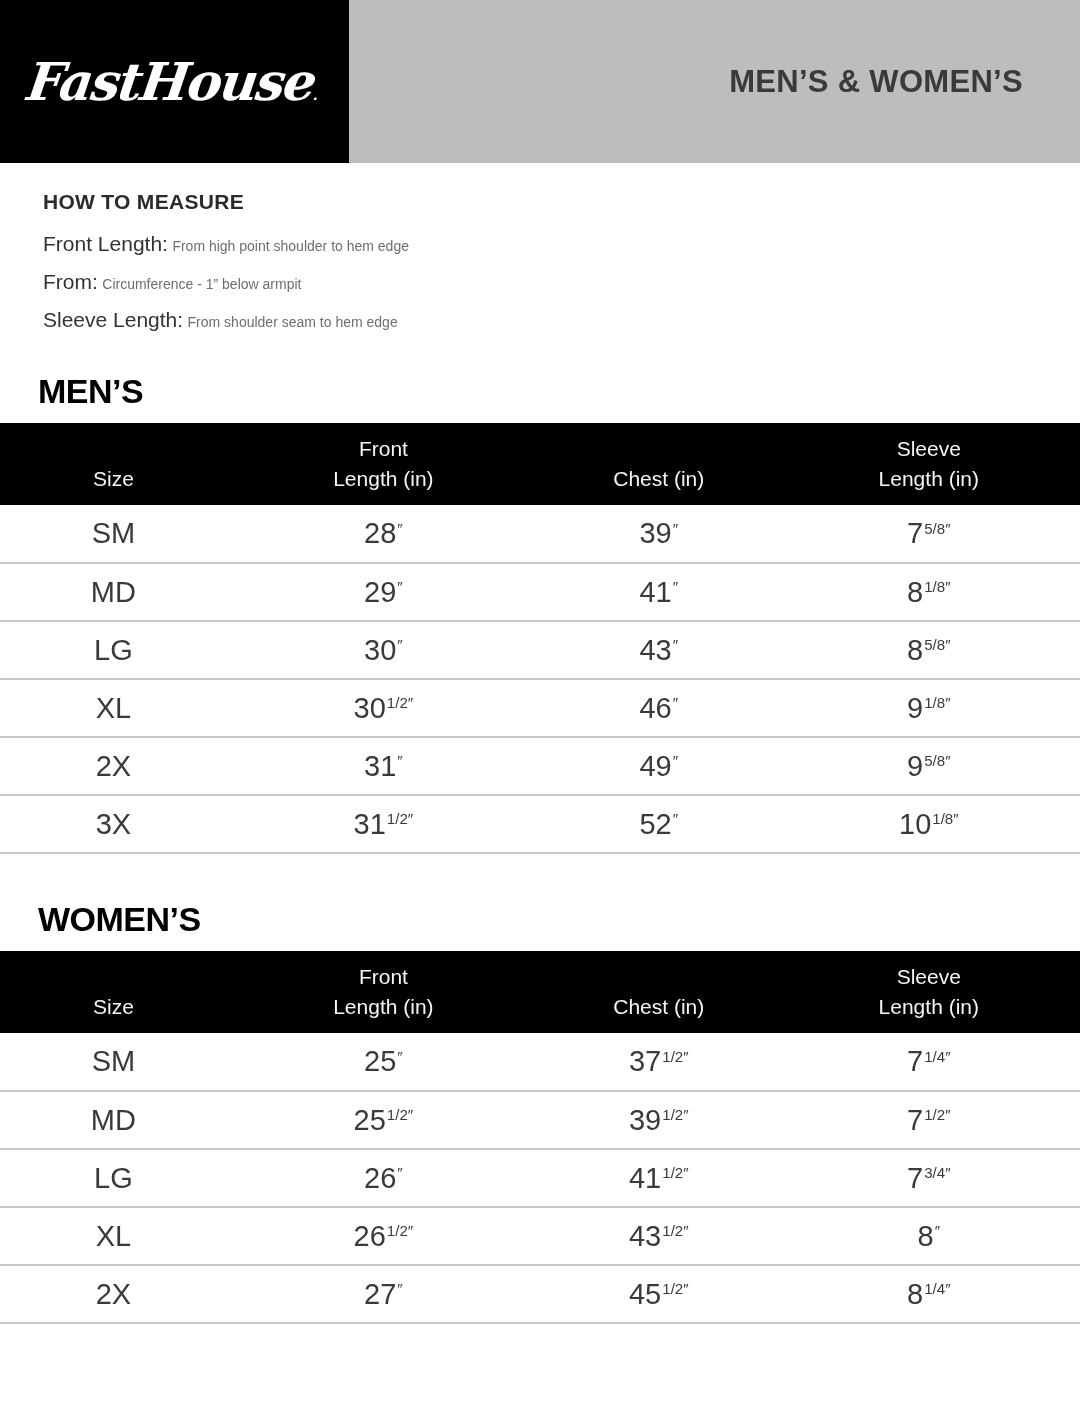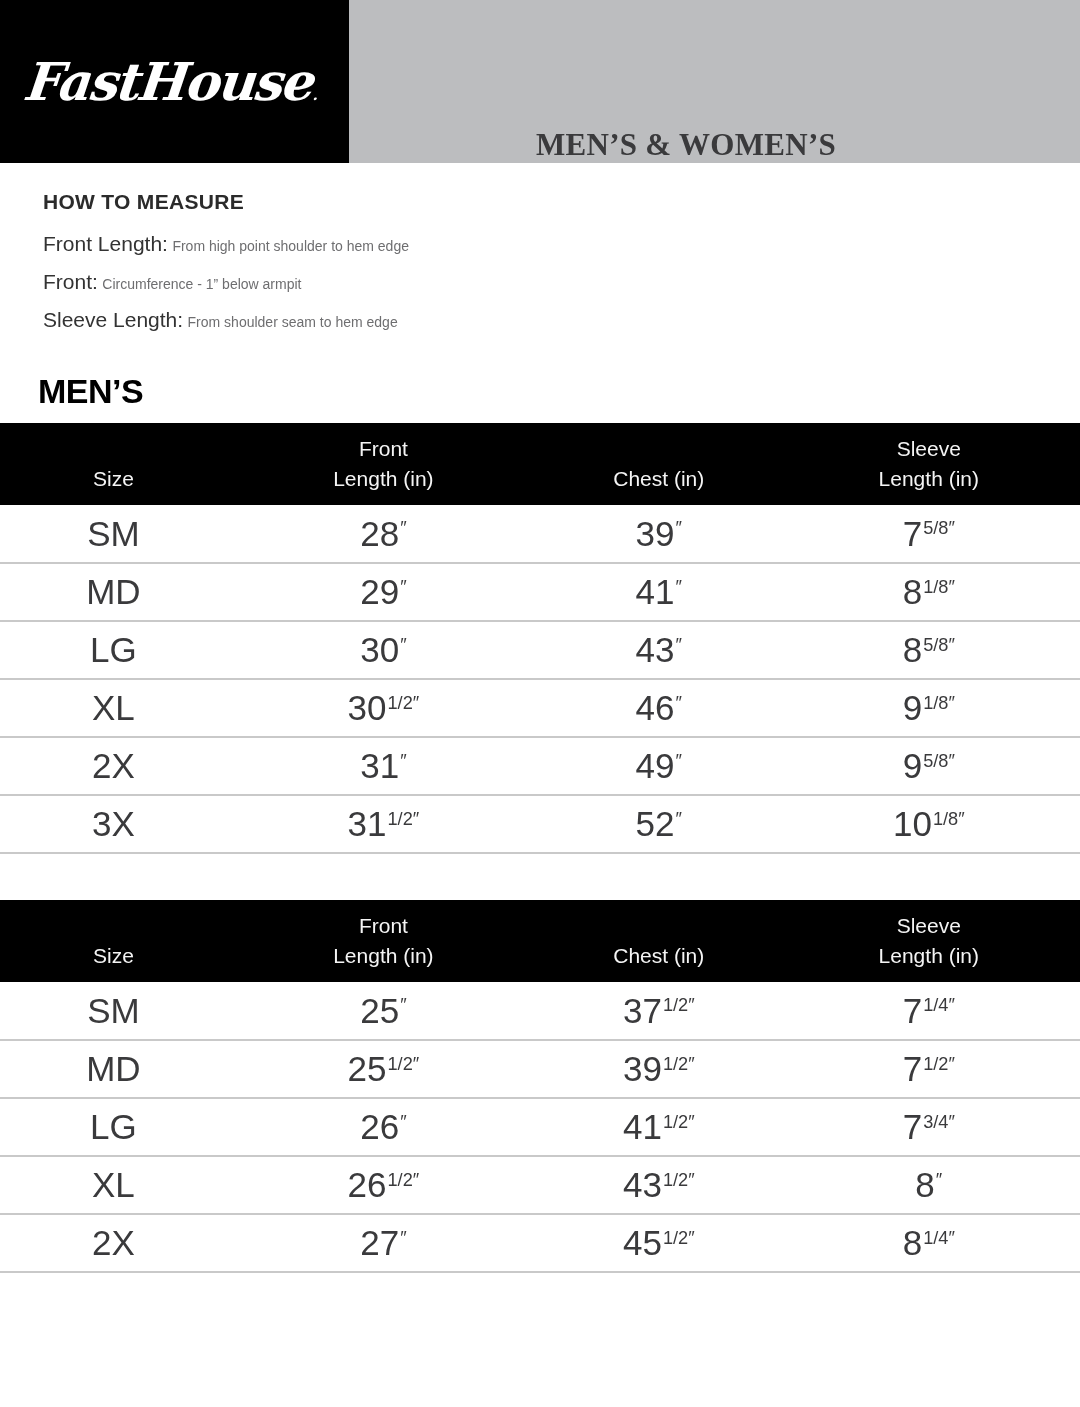--- a/index.html
+++ b/index.html
@@ -25,23 +25,22 @@
     color:var(--brand-text,#fff);
     font-family:"DejaVu Serif",serif;
     font-style:italic;font-weight:bold;
     font-size:52px;letter-spacing:-2px;
     transform:skewX(-8deg);
     white-space:nowrap;
   }
   .brand-mark{font-size:15px;letter-spacing:0;}
   .title-box{
     flex:1;background:var(--header-bg,#bcbdbf);
-    display:flex;flex-direction:row;justify-content:center;align-items:flex-end;
+    display:flex;flex-direction:column;justify-content:center;align-items:flex-end;
     padding-right:57px;
-    font-family:Liberation Serif, serif;
   }
   .title-line{
     font-size:31px;line-height:36px;font-weight:bold;
     color:var(--header-title-text,#3a3a3c);
     text-align:right;letter-spacing:0.3px;
   }
   .measure{padding:27px 10px 0 43px;}
   .measure-heading{
     font-size:21px;font-weight:bold;color:var(--heading-text,#2b2b2b);
     letter-spacing:0.3px;margin-bottom:12px;
@@ -63,21 +62,21 @@
     font-size:21px;line-height:30px;vertical-align:bottom;
     padding-bottom:11px;text-align:center;
   }
   th:nth-child(1),td:nth-child(1){width:21%;}
   th:nth-child(2),td:nth-child(2){width:29%;}
   th:nth-child(3),td:nth-child(3){width:22%;}
   th:nth-child(4),td:nth-child(4){width:28%;}
   tbody tr{height:58px;border-bottom:2px solid var(--divider,#c9c9c9);}
   td{
     text-align:center;vertical-align:middle;
-    font-size:35px;color:var(--cell-text,#3a3a3c);
+    font-size:29px;color:var(--cell-text,#3a3a3c);
   }
   .frac,.unit{font-size:0.52em;vertical-align:0.62em;margin-left:1px;letter-spacing:0;}
 </style>
 </head>
 <body>
 
 <header class="top">
   <div class="brand-box">
     <div class="brand"><span>FastHouse</span><span class="brand-mark">.</span></div>
   </div>
@@ -86,21 +85,21 @@
   </div>
 </header>
 
 <section class="measure">
   <h3 class="measure-heading">HOW TO MEASURE</h3>
   <div class="measure-line">
     <span class="m-label">Front Length:</span>
     <span class="m-desc">From high point shoulder to hem edge</span>
   </div>
   <div class="measure-line">
-    <span class="m-label">Front:</span>
+    <span class="m-label">From:</span>
     <span class="m-desc">Circumference - 1” below armpit</span>
   </div>
   <div class="measure-line">
     <span class="m-label">Sleeve Length:</span>
     <span class="m-desc">From shoulder seam to hem edge</span>
   </div>
 </section>
 
 <div>
     <section class="table-section">
@@ -158,20 +157,21 @@
           <tr>
             <td class="size-cell">3X</td>
             <td class="num-cell">31<span class="frac">1/2″</span></td>
             <td class="num-cell">52<span class="unit">″</span></td>
             <td class="num-cell">10<span class="frac">1/8″</span></td>
           </tr>
         </tbody>
       </table>
     </section>
     <section class="table-section second">
+      <h2 class="section-title">WOMEN’S</h2>
       <table class="size-table">
         <thead>
           <tr>
             <th>
               <div class="head-line">Size</div>
             </th>
             <th>
               <div class="head-line">Front</div>
               <div class="head-line">Length (in)</div>
             </th>

